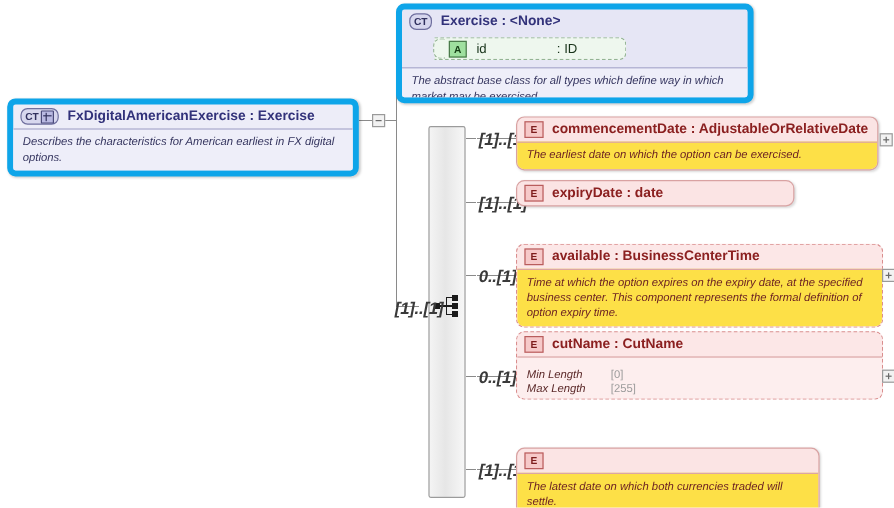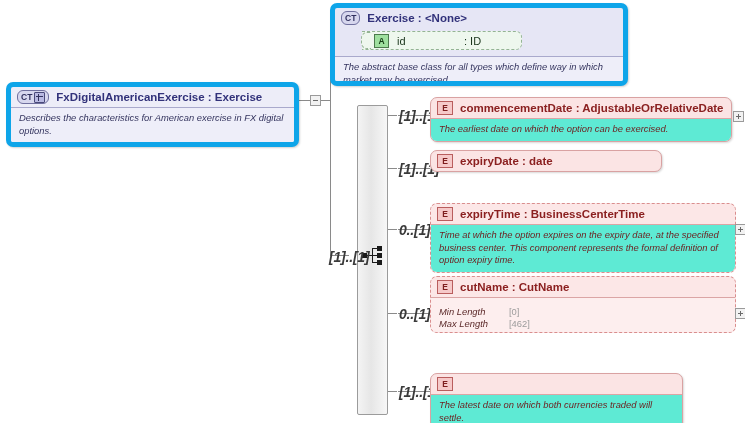--- a/index.html
+++ b/index.html
@@ -149,21 +149,21 @@
   }
   .el-node.optional {
     border: 1px dashed #d98e8e;
     box-shadow: none;
     background: #fce7e7;
   }
   .el-node .title { color: #8b2020; }
   .el-node .doc {
     color: #6d2323;
     border-top: 1px solid #dba5a5;
-    background: #5eead4;
+    background: #fde047;
   }
   .el-node .facets {
     border-top: 1px solid #dba5a5;
     background: #fdeeee;
     font-size: 9.4px;
     padding: 8px 8px 2px 8px;
     color: #5c2a2a;
   }
   .facet-line { display: flex; line-height: 1.25; }
   .facet-label { font-style: italic; width: 70px; }
@@ -261,21 +261,21 @@
   </svg>
 
   <div class="node ct-node outer" style="left:6px; top:82px; width:293px;">
     <div class="title">
       <span class="badge-ct">
         <span class="lt">CT</span>
         <span class="plus"></span>
       </span>
       <span>FxDigitalAmericanExercise : Exercise</span>
     </div>
-    <div class="doc">Describes the characteristics for American exercise in FX digital options.</div>
+    <div class="doc">Describes the characteristics for American earliest in FX digital options.</div>
   </div>
 
   <div class="toggle" style="left:310px; top:95px;"></div>
 
   <div class="node ct-node" style="left:330px; top:3px; width:298px; height:83px;">
     <div class="title">
       <span class="badge-ct">
         <span class="lt">CT</span>
       </span>
       <span>Exercise : &lt;None&gt;</span>
@@ -324,40 +324,40 @@
     <div class="title">
       <span class="badge-e">E</span>
       <span>expiryDate : date</span>
     </div>
   </div>
 
   <div class="card" style="left:399px; top:222px;">0..[1]</div>
   <div class="node el-node optional" style="left:430px; top:203px; width:306px;">
     <div class="title">
       <span class="badge-e">E</span>
-      <span>expiryTime : BusinessCenterTime</span>
+      <span>available : BusinessCenterTime</span>
     </div>
     <div class="doc">Time at which the option expires on the expiry date, at the specified business center. This component represents the formal definition of option expiry time.</div>
   </div>
   <div class="toggle plus" style="left:735px; top:224px;"></div>
 
   <div class="card" style="left:399px; top:306px;">0..[1]</div>
   <div class="node el-node optional" style="left:430px; top:276px; width:306px;">
     <div class="title">
       <span class="badge-e">E</span>
       <span>cutName : CutName</span>
     </div>
     <div class="facets">
       <div class="facet-line">
         <span class="facet-label">Min Length</span>
         <span class="facet-val">[0]</span>
       </div>
       <div class="facet-line">
         <span class="facet-label">Max Length</span>
-        <span class="facet-val">[462]</span>
+        <span class="facet-val">[255]</span>
       </div>
     </div>
   </div>
   <div class="toggle plus" style="left:735px; top:308px;"></div>
 
   <div class="card" style="left:399px; top:384px;">[1]..[1]</div>
   <div class="node el-node" style="left:430px; top:373px; width:253px;">
     <div class="title">
       <span class="badge-e">E</span>
     </div>

